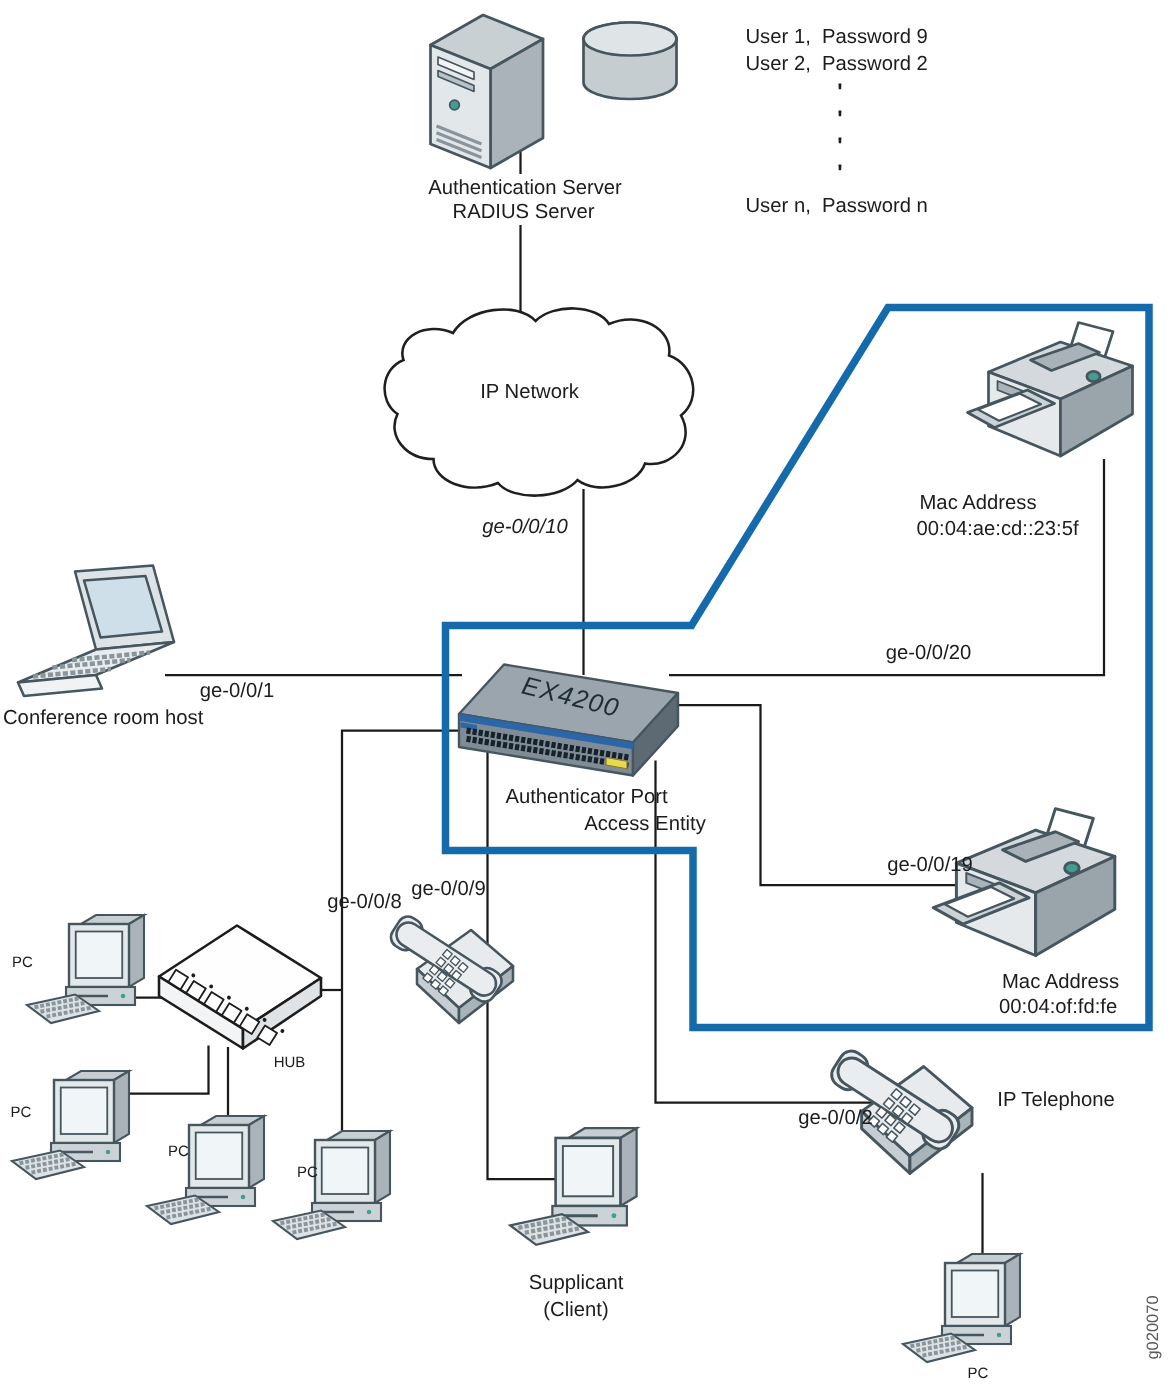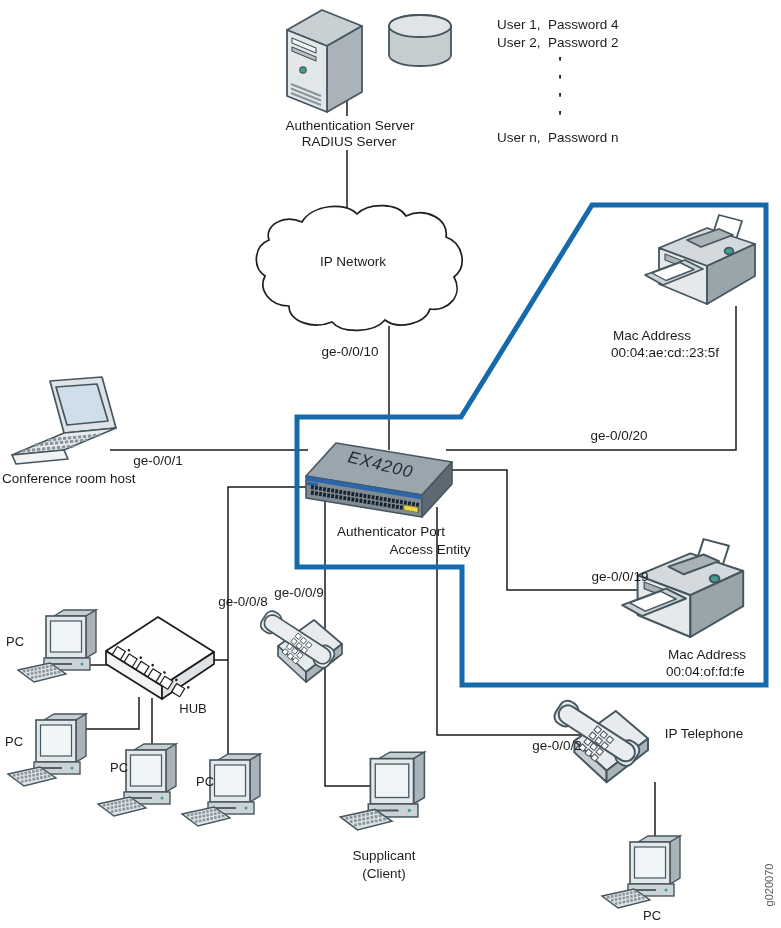--- a/index.html
+++ b/index.html
@@ -6,21 +6,21 @@
   body {
     width:781px; height:928px; position:relative; background:#ffffff;
     font-family:"Liberation Sans", sans-serif; overflow:hidden;
   }
   svg.diagram { position:absolute; left:0; top:0; }
   .lbl {
     position:absolute; font-size:13.5px; color:#1c1c1c; white-space:pre;
     transform:translate(-50%,-50%); line-height:1.1; text-align:center;
   }
   .lbl.left { transform:translate(0,-50%); text-align:left; }
-  .lbl.pc  { font-size:13px; }
+  .lbl.pc  { font-size:10px; }
   .lbl.tick{ font-size:15px; font-weight:bold; }
   .fig-id {
     position:absolute; font-size:11px; color:#58595b; white-space:pre;
     transform:translate(-50%,-50%) rotate(-90deg);
   }
 </style>
 </head>
 <body>
 
 <svg class="diagram" width="781" height="928" viewBox="0 0 781 928">
@@ -177,34 +177,34 @@
   <use href="#ic-phone" transform="translate(556,688) scale(1.15)"></use>
 
   <use href="#ic-pc" transform="translate(16,608)"></use>
   <use href="#ic-pc" transform="translate(6,712)"></use>
   <use href="#ic-pc" transform="translate(96,742)"></use>
   <use href="#ic-pc" transform="translate(180,752)"></use>
   <use href="#ic-pc" transform="translate(338,750) scale(1.08)"></use>
   <use href="#ic-pc" transform="translate(600,834)"></use>
 </svg>
 
-<div class="lbl left" style="left:497px; top:25px;">User 1,  Password 4</div>
+<div class="lbl left" style="left:497px; top:25px;">User 1,  Password 9</div>
 <div class="lbl left" style="left:497px; top:43px;">User 2,  Password 2</div>
 <div class="lbl tick" style="left:560px; top:62px;">'</div>
 <div class="lbl tick" style="left:560px; top:80px;">'</div>
 <div class="lbl tick" style="left:560px; top:98px;">'</div>
 <div class="lbl tick" style="left:560px; top:116px;">'</div>
 <div class="lbl left" style="left:497px; top:138px;">User n,  Password n</div>
 
 <div class="lbl" style="left:350px; top:126px;">Authentication Server</div>
 <div class="lbl" style="left:349px; top:142px;">RADIUS Server</div>
 
 <div class="lbl" style="left:353px; top:262px;">IP Network</div>
 
-<div class="lbl" style="left:350px; top:352px;">ge-0/0/10</div>
+<div class="lbl" style="left:350px; top:352px;font-style:italic;">ge-0/0/10</div>
 <div class="lbl" style="left:158px; top:461px;">ge-0/0/1</div>
 <div class="lbl" style="left:619px; top:436px;">ge-0/0/20</div>
 <div class="lbl" style="left:620px; top:577px;">ge-0/0/19</div>
 <div class="lbl" style="left:201px; top:602px;margin-left:42px;">ge-0/0/8</div>
 <div class="lbl" style="left:299px; top:593px;">ge-0/0/9</div>
 <div class="lbl" style="left:557px; top:746px;">ge-0/0/2</div>
 
 <div class="lbl left" style="left:2px; top:479px;">Conference room host</div>
 
 <div class="lbl" style="left:391px; top:532px;">Authenticator Port</div>

